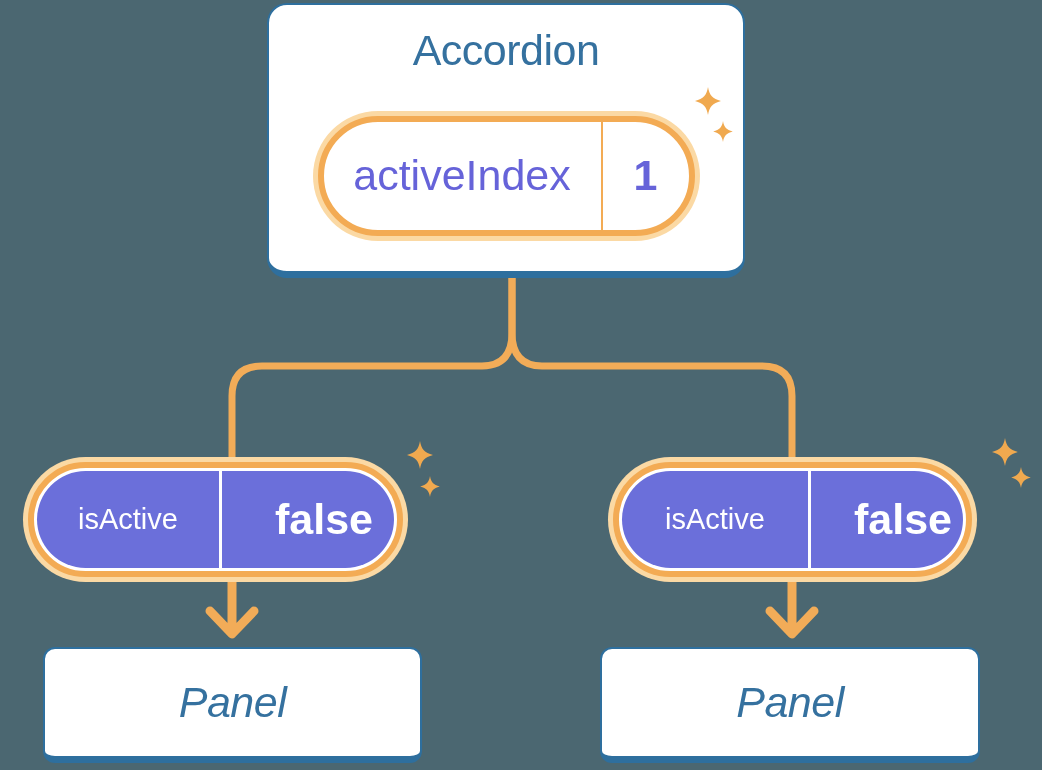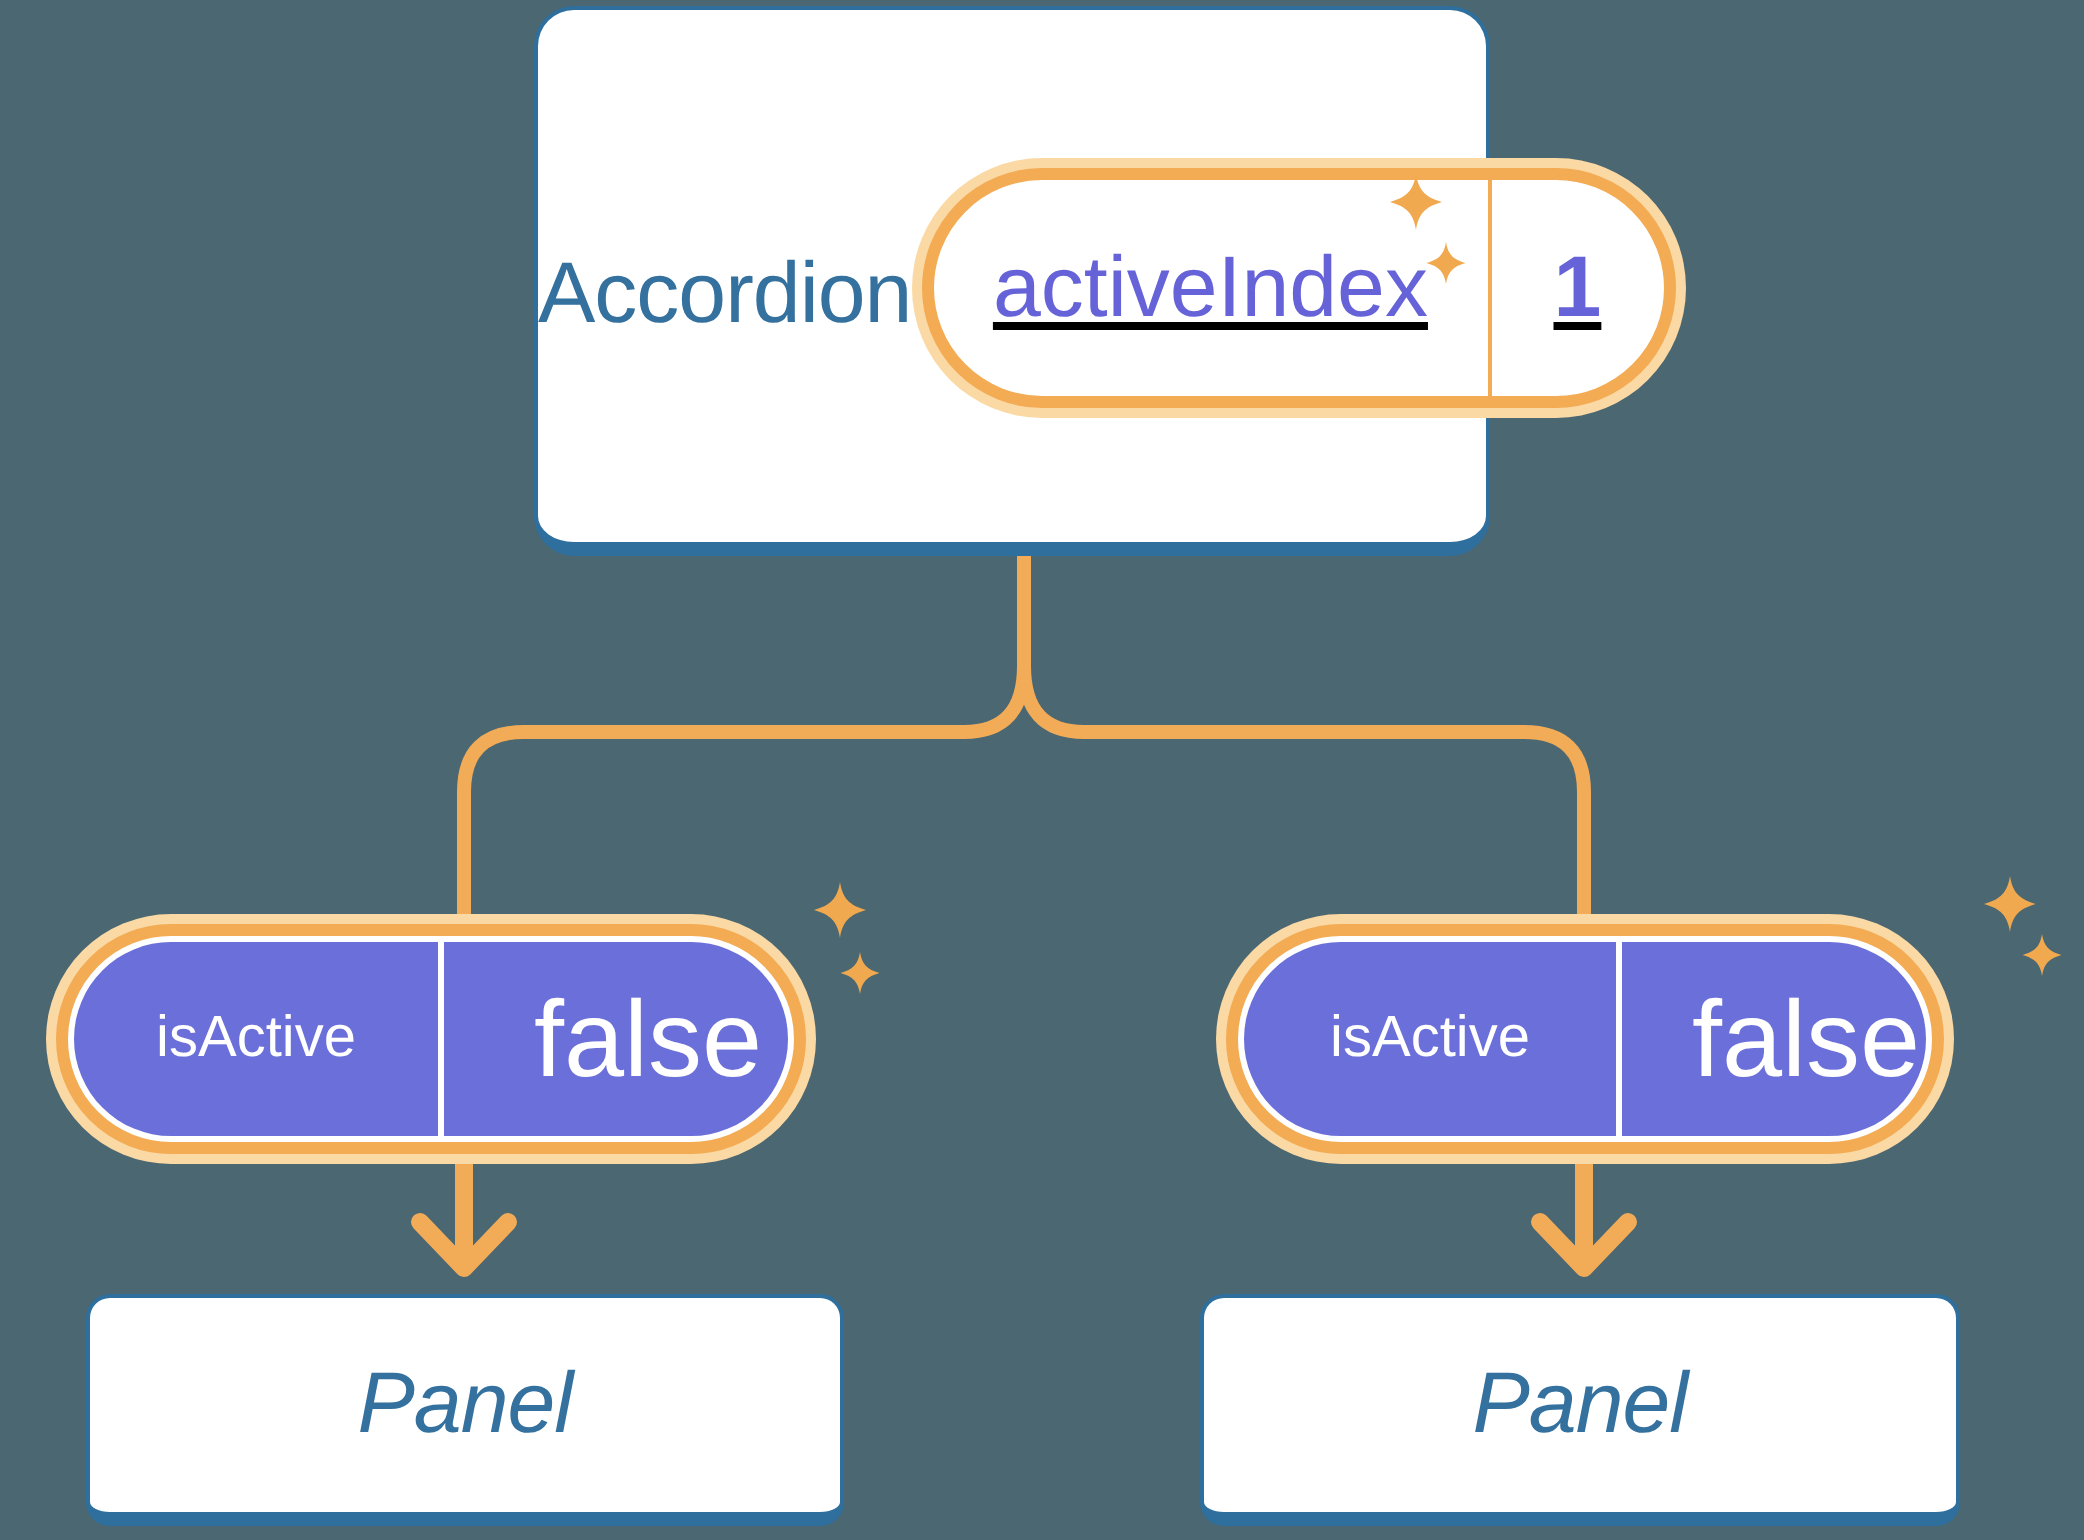--- a/index.html
+++ b/index.html
@@ -29,30 +29,30 @@
     position:absolute;background:#fff;
     border:2px solid var(--box-border);border-bottom-width:7px;
     border-radius:12px;z-index:1;
   }
   .box-title{
     font-size:43px;font-weight:500;color:var(--title-text);
     letter-spacing:-0.5px;line-height:1.2;
   }
   .accordion-box{
     left:267px;top:3px;width:478px;height:275px;
-    display:flex;flex-direction:row;align-items:center;border-radius:20px;
+    display:flex;flex-direction:column;align-items:center;border-radius:20px;
   }
   .accordion-box .box-title{margin-top:20px;}
 
   .pill-halo{background:var(--pill-halo);border-radius:999px;padding:5px;z-index:1;}
   .pill{
     display:flex;align-items:stretch;background:#fff;
     border:6px solid var(--pill-ring);border-radius:999px;
   }
-  .accordion-box .pill-halo{margin-top:12px;text-decoration:underline;}
+  .accordion-box .pill-halo{margin-top:34px;}
   .state-pill{width:377px;height:120px;}
   .pill-label{
     flex:1;display:flex;align-items:center;justify-content:center;
     font-size:43px;font-weight:500;color:var(--state-text);white-space:nowrap;
   }
   .pill-divider{width:2px;background:var(--pill-ring);}
   .state-value{
     width:86px;display:flex;align-items:center;justify-content:center;
     font-size:43px;font-weight:700;color:var(--state-text);
   }
@@ -67,21 +67,21 @@
     flex:1;display:flex;align-items:stretch;overflow:hidden;
     background:var(--pill-purple);border-radius:999px;
   }
   .prop-label{
     flex:1;display:flex;align-items:center;justify-content:center;
     font-size:29px;font-weight:500;color:var(--pill-value-light);white-space:nowrap;
   }
   .prop-divider{width:3px;background:#fff;}
   .prop-value{
     display:flex;align-items:center;justify-content:center;
-    font-size:54px;font-weight:400;color:var(--pill-value-light);margin-left:32px;
+    font-size:43px;font-weight:700;color:var(--pill-value-light);margin-left:32px;
   }
   .prop-wrap.left .prop-value{width:140px;}
   .prop-wrap.right .prop-value{width:120px;}
 
   .panel-box{display:flex;align-items:center;justify-content:center;font-style:italic;}
   .panel-box.left{left:43px;top:647px;width:379px;height:116px;}
   .panel-box.right{left:600px;top:647px;width:380px;height:116px;}
 
   .sparkle{position:absolute;z-index:2;}
   .sparkle path{fill:var(--sparkle);}

